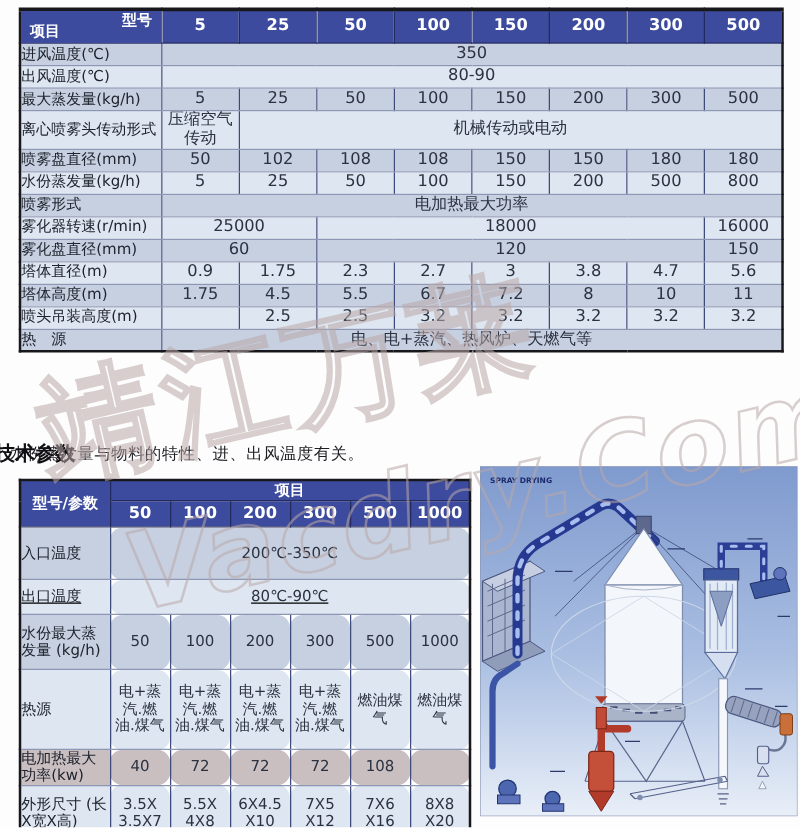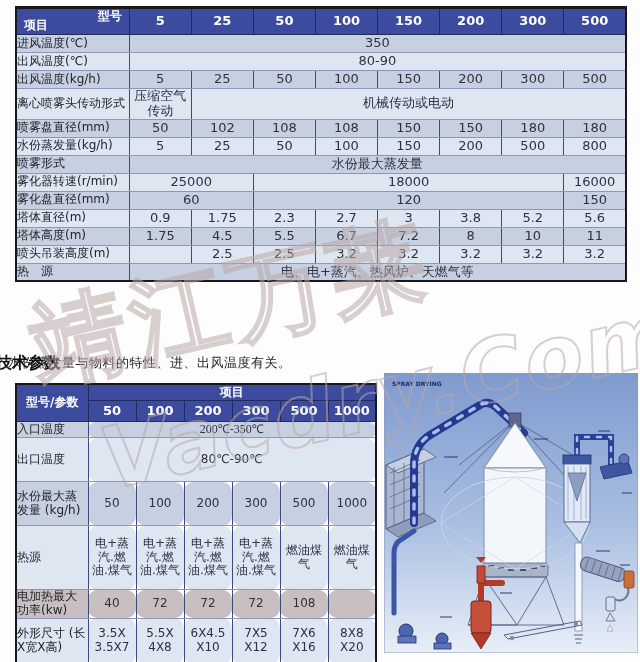--- a/index.html
+++ b/index.html
@@ -24,22 +24,22 @@
 
   #t1{left:15px;top:6px;width:612px;border-top-width:3px;}
   #t1 thead th{height:25px;}
   #t1 tbody tr{height:18px;}
 
   #t2{left:15px;top:383px;width:360px;}
   #t2 thead tr.hr1 th{height:15px;font-size:12px;}
   #t2 thead tr.hr2 th{height:20px;}
   #t2 tbody th{font-size:12px;}
   #t2 tbody td{font-size:12px;border-radius:10px;}
-  #t2 tbody tr:nth-child(1){height:16px;font-family:Liberation Serif, serif;}
-  #t2 tbody tr:nth-child(2){height:44px;}
+  #t2 tbody tr:nth-child(1){height:42px;}
+  #t2 tbody tr:nth-child(2){height:28px;text-decoration:underline;}
   #t2 tbody tr:nth-child(3){height:44px;}
   #t2 tbody tr:nth-child(4){height:64px;}
   #t2 tbody tr:nth-child(5){height:25px;}
   #t2 tbody tr:nth-child(6){height:46px;}
 
   
   th.corner{position:relative;padding:0;
      background:var(--header-blue) linear-gradient(to bottom right,
         rgba(0,0,0,0) 48.5%, #fff 48.5%, #fff 51.5%, rgba(0,0,0,0) 51.5%);}
   th.corner .c-top{position:absolute;top:1px;right:7px;font-size:12px;}
@@ -88,21 +88,21 @@
     <tbody>
         <tr class="rA">
           <th>进风温度(℃)</th>
           <td colspan="8">350</td>
         </tr>
         <tr class="rB">
           <th>出风温度(℃)</th>
           <td colspan="8">80-90</td>
         </tr>
         <tr class="rA">
-          <th>出风温度(kg/h)</th>
+          <th>最大蒸发量(kg/h)</th>
           <td>5</td>
           <td>25</td>
           <td>50</td>
           <td>100</td>
           <td>150</td>
           <td>200</td>
           <td>300</td>
           <td>500</td>
         </tr>
         <tr class="rB">
@@ -127,21 +127,21 @@
           <td>25</td>
           <td>50</td>
           <td>100</td>
           <td>150</td>
           <td>200</td>
           <td>500</td>
           <td>800</td>
         </tr>
         <tr class="rA">
           <th>喷雾形式</th>
-          <td colspan="8">水份最大蒸发量</td>
+          <td colspan="8">电加热最大功率</td>
         </tr>
         <tr class="rB">
           <th>雾化器转速(r/min)</th>
           <td colspan="2">25000</td>
           <td colspan="5">18000</td>
           <td>16000</td>
         </tr>
         <tr class="rA">
           <th>雾化盘直径(mm)</th>
           <td colspan="2">60</td>
@@ -149,21 +149,21 @@
           <td>150</td>
         </tr>
         <tr class="rB">
           <th>塔体直径(m)</th>
           <td>0.9</td>
           <td>1.75</td>
           <td>2.3</td>
           <td>2.7</td>
           <td>3</td>
           <td>3.8</td>
-          <td>5.2</td>
+          <td>4.7</td>
           <td>5.6</td>
         </tr>
         <tr class="rA">
           <th>塔体高度(m)</th>
           <td>1.75</td>
           <td>4.5</td>
           <td>5.5</td>
           <td>6.7</td>
           <td>7.2</td>
           <td>8</td>

